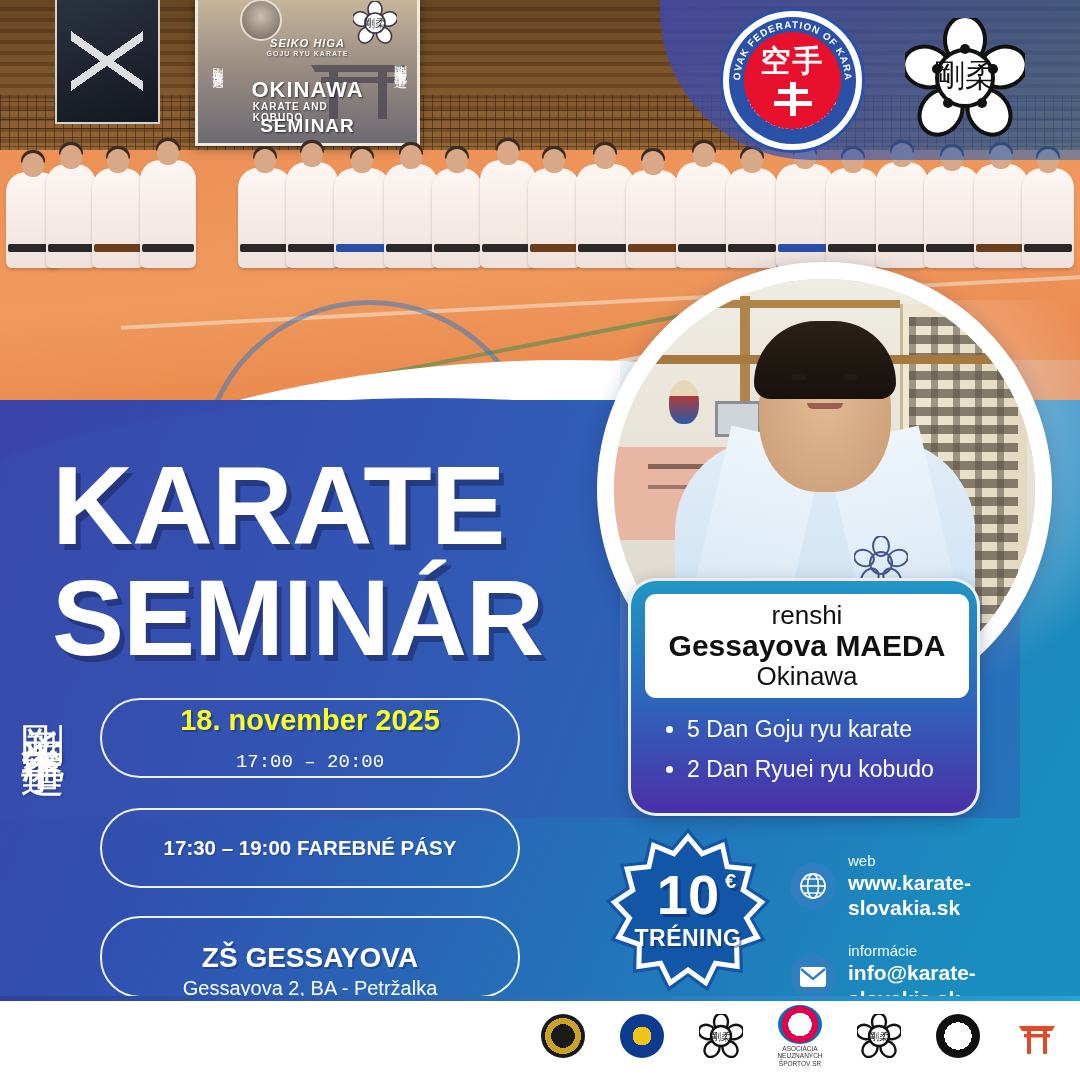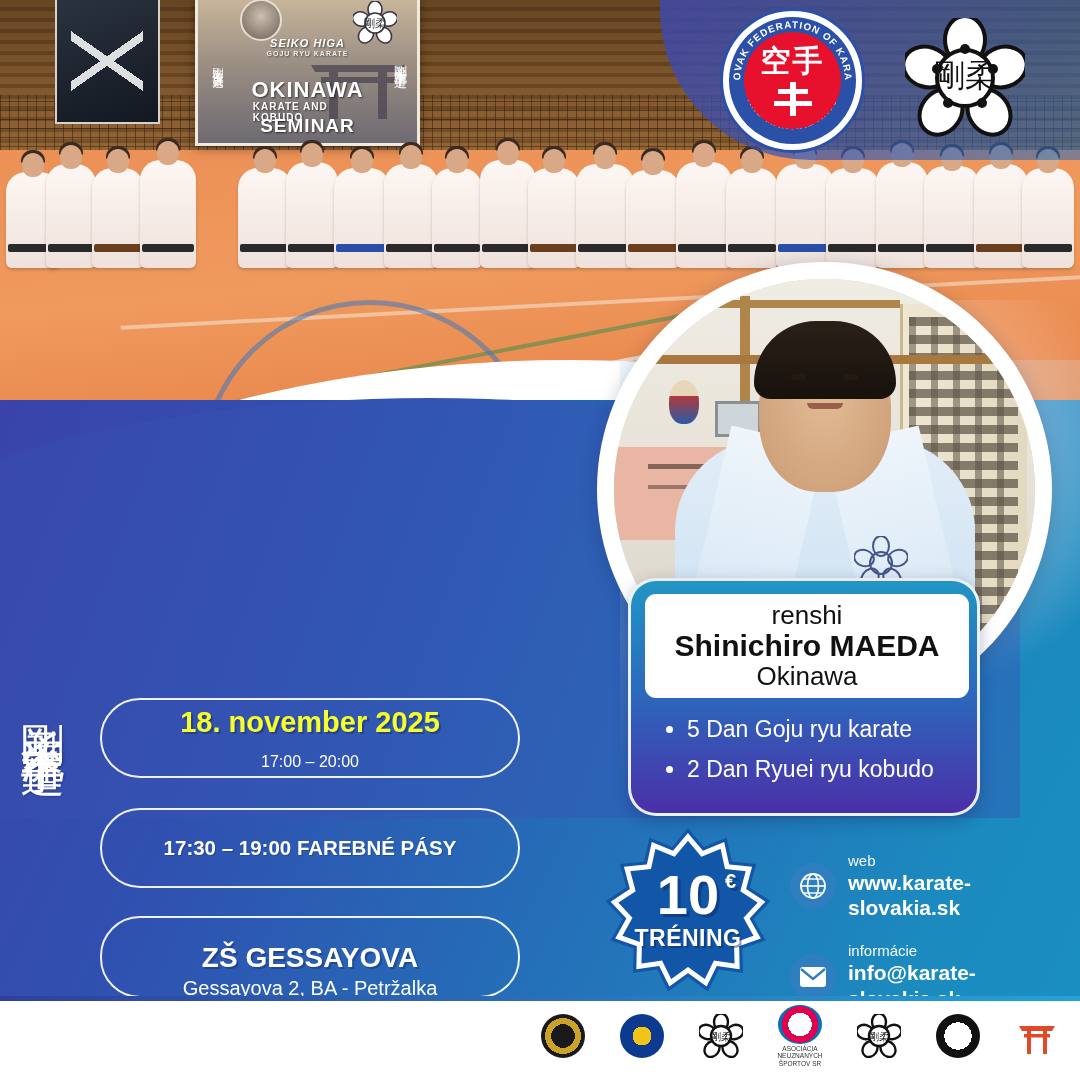--- a/index.html
+++ b/index.html
@@ -116,21 +116,21 @@
     text-shadow:1px 1px 3px rgba(0,0,0,.2);}
 
   
   .pill{position:absolute;left:100px;width:420px;border:2.5px solid rgba(255,255,255,.92);
     border-radius:40px;display:flex;flex-direction:column;align-items:center;justify-content:center;
     text-align:center;color:#fff;}
   .p1{top:698px;height:80px;}
   .p2{top:808px;height:80px;}
   .p3{top:916px;height:82px;}
   .p-date{font-size:29px;font-weight:bold;color:#f7ff2a;text-shadow:2px 2px 0 rgba(20,40,100,.45);}
-  .p-time{font-size:16px;margin-top:14px;}
+  .p-time{font-size:19px;margin-top:14px;font-family:Liberation Mono, monospace;}
   .p-sched{font-size:20.5px;font-weight:bold;line-height:1.38;text-shadow:1px 1px 0 rgba(20,40,100,.35);}
   .p-venue{font-size:28px;font-weight:bold;text-shadow:2px 2px 0 rgba(20,40,100,.4);margin-top:28px;}
   .p-addr{font-size:20px;margin-top:3px;}
 
   
   .portrait-ring{position:absolute;left:597px;top:262px;width:455px;height:455px;border-radius:50%;
     background:#fff;box-shadow:0 4px 18px rgba(20,40,90,.25);}
   .portrait-img{position:absolute;inset:17px;border-radius:50%;overflow:hidden;background:#d9cfc2;}
   .pi-wall{position:absolute;inset:0;background:linear-gradient(180deg,#efece4 0%,#e7e2d7 48%,#d7d2c6 100%);}
   .pi-shelf{position:absolute;left:0;top:18%;width:100%;height:9px;background:#a8793f;}
@@ -454,20 +454,24 @@
       <text x="60" y="68" font-size="31" text-anchor="middle" fill="#111" font-family="DejaVu Sans, sans-serif" id="sakuraTopKanji">剛柔</text>
     </svg>
   </div>
 
   <div class="wave-white"></div>
   <div class="blue-body"></div>
   <div class="blue-arc"></div>
   <div class="sky-glow"></div>
   <div class="blue-right"></div>
 
+  <div class="title-wrap">
+    <div class="t-line t1">KARATE</div>
+    <div class="t-line t2">SEMINÁR</div>
+  </div>
 
   <div class="vkanji">剛柔流空手道</div>
 
   <div class="pill p1">
     <div class="p-date">18. november 2025</div>
     <div class="p-time">17:00 – 20:00</div>
   </div>
   <div class="pill p2">
     <div class="p-sched">17:30 – 19:00 FAREBNÉ PÁSY</div>
   </div>
@@ -507,21 +511,21 @@
           <ellipse cx="10" cy="22" rx="8" ry="10" transform="rotate(288 10 22)"></ellipse>
           <circle cx="27" cy="27" r="11"></circle>
         </g>
       </svg>
     </div>
   </div>
 
   <div class="inst-card">
     <div class="inst-name-box">
       <div class="in-renshi">renshi</div>
-      <div class="in-name">Shinichiro MAEDA</div>
+      <div class="in-name">Gessayova MAEDA</div>
       <div class="in-city">Okinawa</div>
     </div>
     <div class="inst-list">
       <ul id="credList">
           <li>5 Dan Goju ryu karate</li>
           <li>2 Dan Ryuei ryu kobudo</li>
         </ul>
     </div>
   </div>
 

